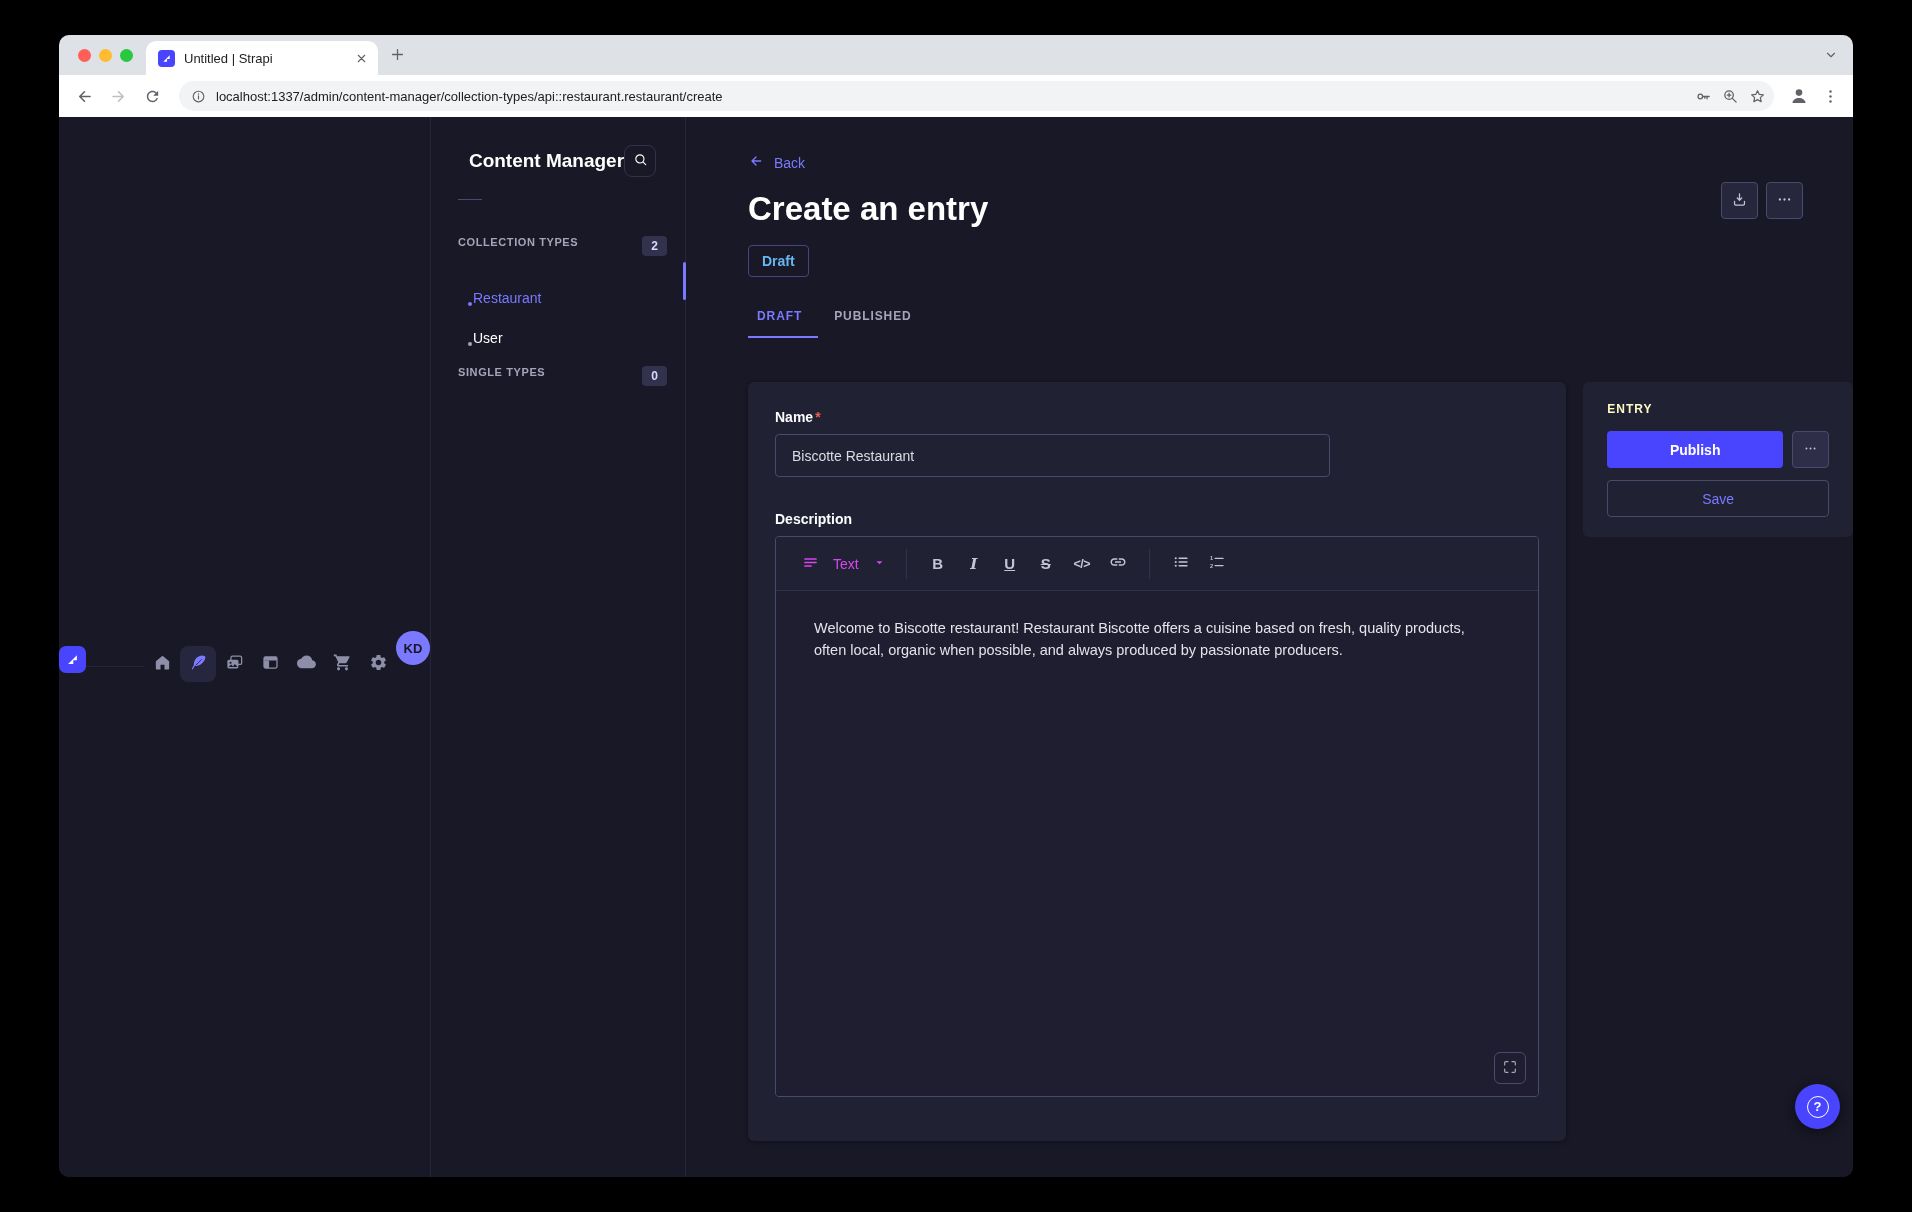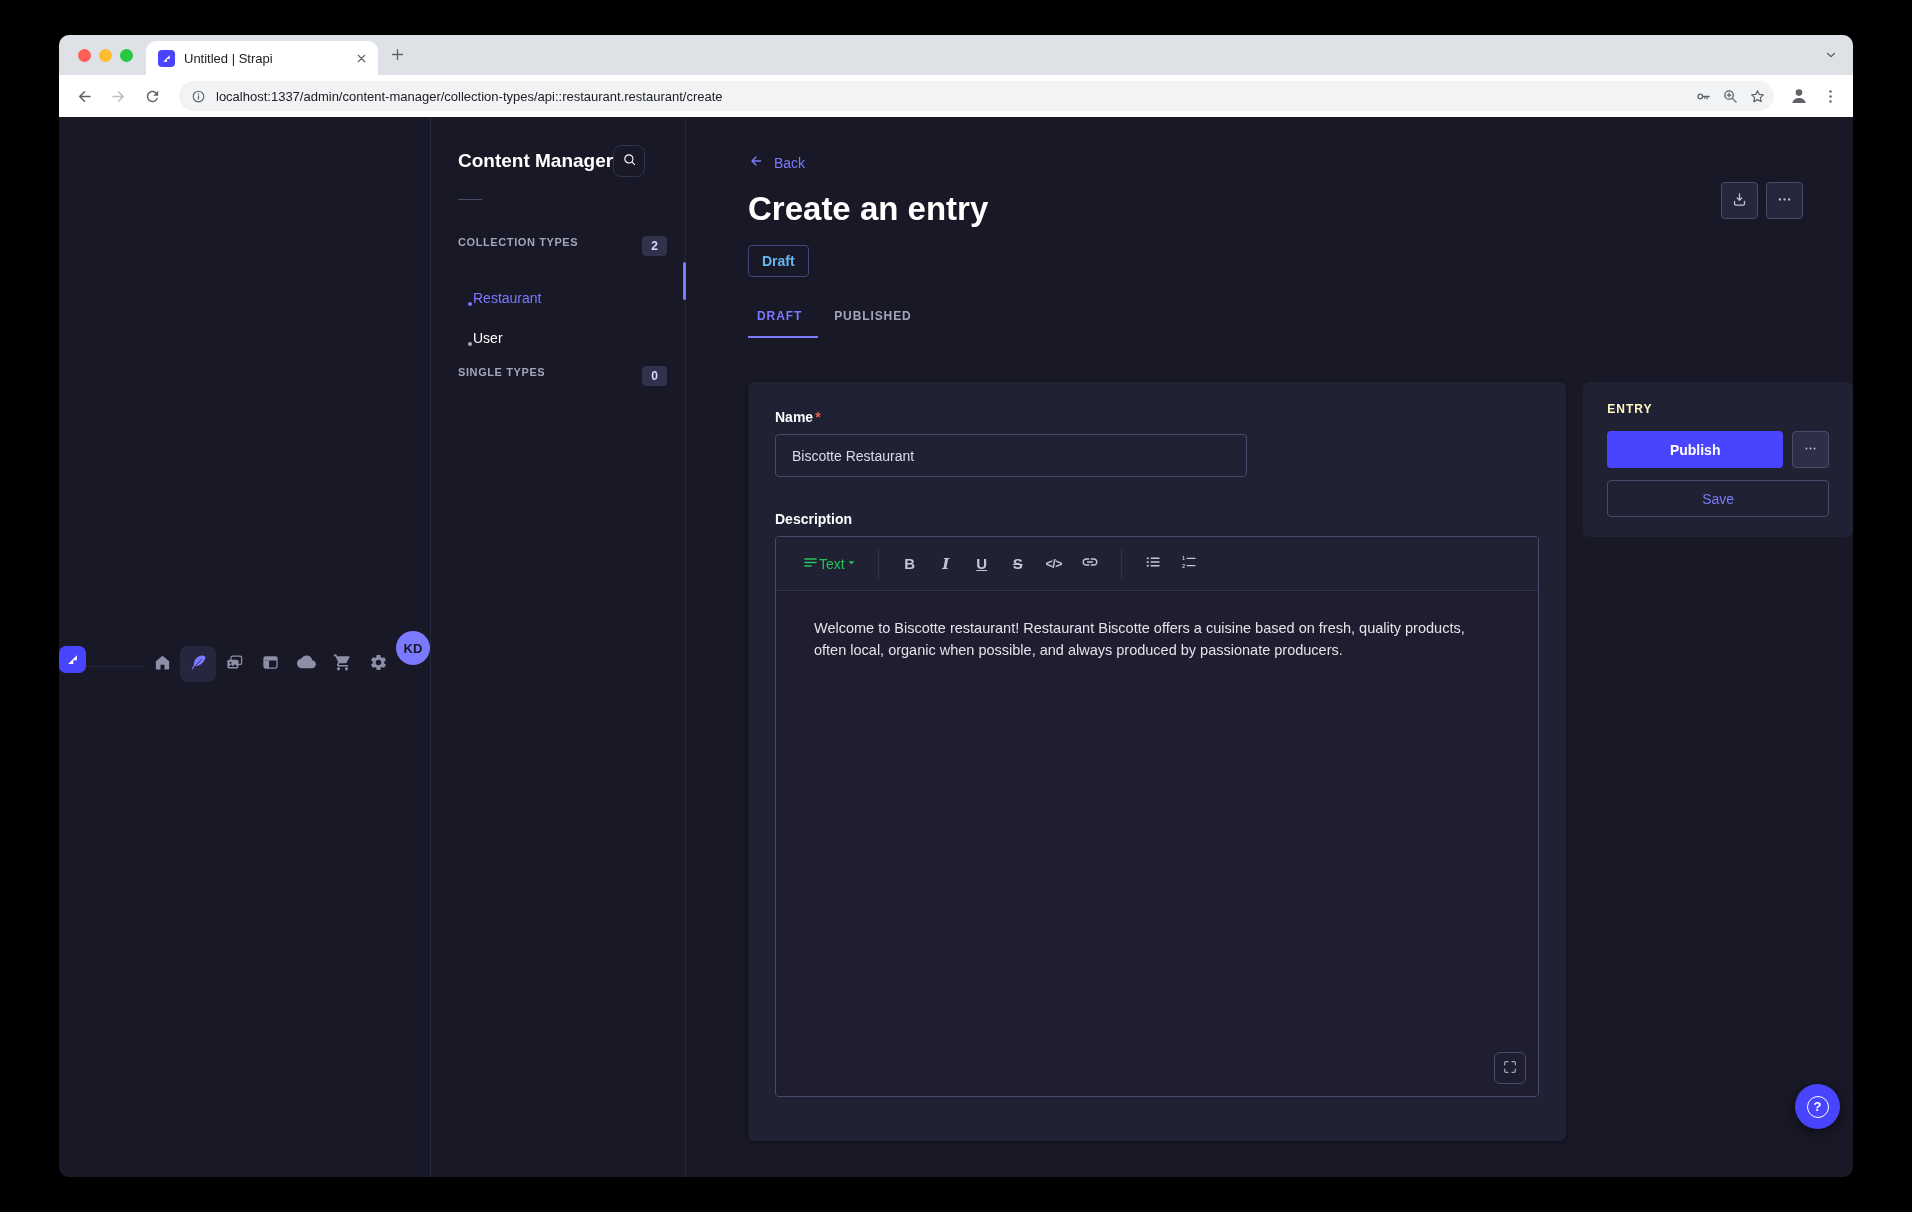--- a/index.html
+++ b/index.html
@@ -52,21 +52,21 @@
   .rail { flex:0 0 58px; border-right:1px solid #26263c; display:flex; align-items:center; padding-top:24px; }
   .logo { width:27px; height:27px; border-radius:7px; background:#4945ff; display:flex; align-items:center; justify-content:center; }
   .rail-divider { width:58px; height:1px; background:#26263c; margin-top:14px; }
   .rail-btn { width:36px; height:36px; margin-top:10px; border-radius:8px; display:flex; align-items:center; justify-content:center; color:#8e8ea9; }
   .rail-btn.active { background:#26263f; color:#7b79ff; }
   .rail-spacer { flex:1; }
   .rail-avatar { width:34px; height:34px; margin-bottom:22px; border-radius:50%; background:#7b79ff; color:#181826; font-size:13px; font-weight:700; display:flex; align-items:center; justify-content:center; }
 
   
   .subnav { flex:0 0 255px; border-right:1px solid #26263c; padding:28px 18px 0 27px; position:relative; }
-  .subnav-head { display:flex; align-items:center; justify-content:flex-start; height:32px; }
+  .subnav-head { display:flex; align-items:center; justify-content:center; height:32px; }
   .subnav-title { font-size:19px; font-weight:700; color:#fff; }
   .search-btn { width:32px; height:32px; border:1px solid #32324d; border-radius:8px; display:flex; align-items:center; justify-content:center; color:#fff; }
   .subnav-divider { width:24px; height:1px; background:#4a4a6a; margin-top:22px; }
   .section-head { display:flex; align-items:flex-start; justify-content:space-between; margin-top:36px; }
   .section-head.second { margin-top:20px; }
   .section-label { font-size:11px; font-weight:700; letter-spacing:.6px; color:#a5a5ba; }
   .count-badge { background:#32324d; color:#d9d8ff; font-size:12px; font-weight:600; padding:3px 9px; border-radius:4px; }
   .nav-items { margin-top:10px; }
   .nav-item { height:40px; display:flex; align-items:flex-end; gap:1px; padding-left:10px; font-size:14px; color:#fff; }
   .nav-item .dot { width:4px; height:4px; border-radius:50%; background:#a5a5ba; flex:0 0 4px; }
@@ -84,28 +84,28 @@
   .tab-item.first { padding-left:9px; }
   .tab-item.active { color:#7b79ff; border-bottom-color:#7b79ff; }
   .header-actions { position:absolute; top:65px; right:50px; display:flex; gap:8px; }
   .hdr-btn { width:37px; height:37px; border:1px solid #4a4a6a; background:#26263c; border-radius:4px; display:flex; align-items:center; justify-content:center; color:#c5c5d2; }
 
   .content-row { display:flex; align-items:flex-start; gap:17px; margin-top:44px; }
   .card { width:1016px; background:#212134; border-radius:6px; padding:27px 27px 44px; box-shadow:0 1px 4px rgba(3,3,5,.35); }
   .field-label { font-size:14px; font-weight:600; color:#fdfdff; }
   .req { color:#ee5e52; margin-left:2px; }
   .text-input {
-    margin-top:9px; width:472px; height:43px; display:block;
+    margin-top:9px; width:555px; height:43px; display:block;
     border:1px solid #4a4a6a; border-radius:4px; background:#212134;
     color:#dcdce4; font-size:14px; padding:4px 16px; font-family:inherit; outline:none;
   }
   .desc-label { margin-top:34px; }
   .editor { margin-top:9px; border:1px solid #4a4a6a; border-radius:4px; overflow:hidden; }
   .editor-toolbar { height:54px; background:#212134; border-bottom:1px solid #32324d; display:flex; align-items:center; padding:0 22px; gap:6px; }
-  .block-select { display:flex; align-items:center; color:#22c55e; font-size:14px; padding:0 4px; }
+  .block-select { display:flex; align-items:center; gap:14px; color:#d946ef; font-size:14px; padding:0 4px; }
   .tb { height:32px; min-width:30px; border-radius:4px; display:flex; align-items:center; justify-content:center; color:#c5c5d2; }
   .tb-letter { font-size:15px; font-weight:700; }
   .tb-letter.i { font-family:"DejaVu Serif","Liberation Serif",serif; font-style:italic; font-weight:600; }
   .tb-letter.u { text-decoration:underline; }
   .tb-letter.s { text-decoration:line-through; }
   .tb-code { font-size:12.5px; font-weight:700; letter-spacing:-.5px; }
   .tb-divider { width:1px; height:30px; background:#32324d; margin:0 10px; }
   .editor-body { height:505px; background:#1e1e30; position:relative; padding:26px 38px; }
   .editor-text { color:#e3e3ea; font-size:14.5px; line-height:22px; }
   .expand-btn { position:absolute; right:12px; bottom:12px; width:32px; height:32px; border:1px solid #4a4a6a; border-radius:6px; display:flex; align-items:center; justify-content:center; color:#a5a5ba; }

